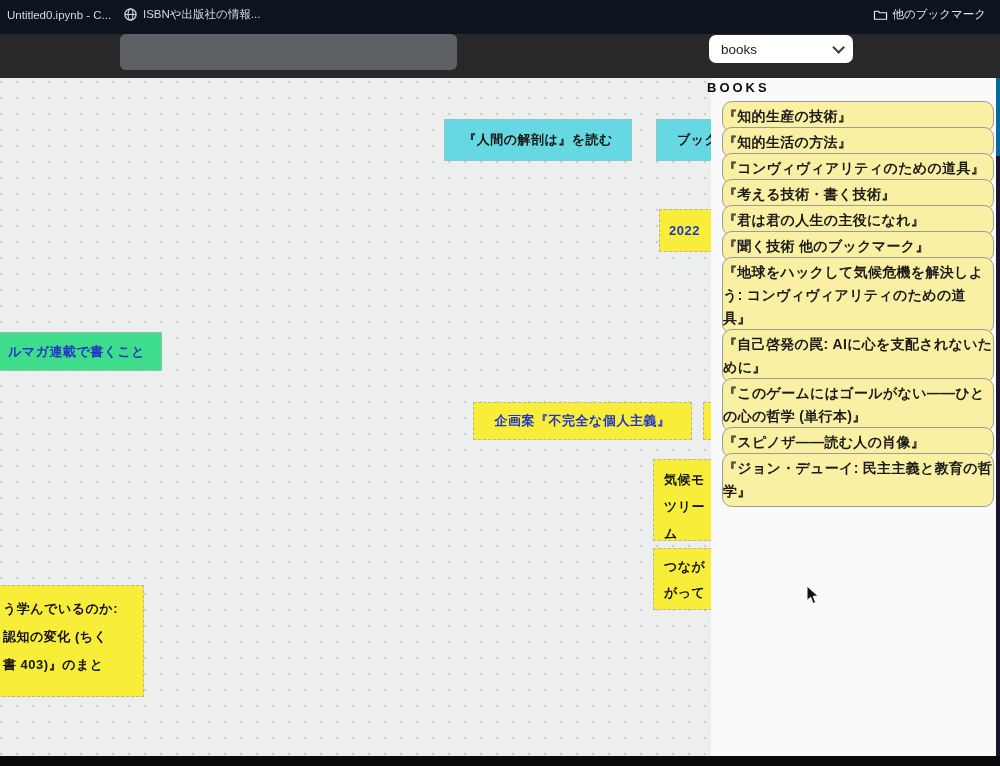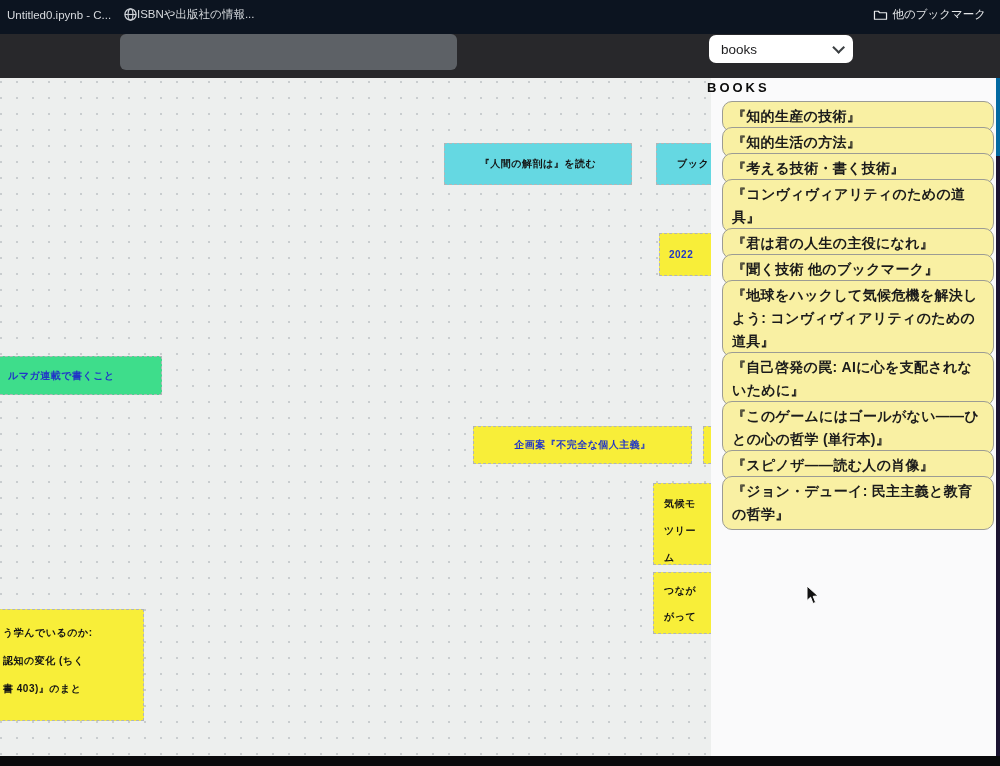--- a/index.html
+++ b/index.html
@@ -2,50 +2,50 @@
 <html><head>
 <meta charset="utf-8">
 <style>
   * { margin:0; padding:0; box-sizing:border-box; }
   html,body { width:1000px; height:766px; overflow:hidden; font-family:"Liberation Sans", sans-serif; }
   .stage { position:relative; width:1000px; height:766px; background:#0369a1; }
 
   
   .topbar { position:absolute; left:0; top:0; width:1000px; height:34px; background:#0c1420; display:flex; align-items:center; }
   .tab1 { position:absolute; left:7px; top:9px; color:#d7dade; font-size:11.5px; }
-  .tab2 { position:absolute; left:124px; top:7px; display:flex; align-items:center; color:#d7dade; font-size:11.5px; }
+  .tab2 { position:absolute; left:124px; top:7px; display:flex; align-items:center; gap:6px; color:#d7dade; font-size:11.5px; }
   .bookmarks { position:absolute; right:14px; top:7px; display:flex; align-items:center; gap:4px; color:#e8eaec; font-size:11.5px; }
   .icon-svg { display:block; }
 
   
   .toolbar { position:absolute; left:0; top:34px; width:1000px; height:44px; background:#28282b; }
   .graybox { position:absolute; left:120px; top:0px; width:337px; height:36px; background:#5d6166; border-radius:6px; }
   .select { position:absolute; left:709px; top:1px; width:144px; height:28px; background:#ffffff; border-radius:7px; display:flex; align-items:center; padding:0 12px; }
   .select .val { font-size:13.5px; color:#1c1c1e; }
   .select .chev { margin-left:auto; width:9px; height:9px; border-right:2px solid #3c4043; border-bottom:2px solid #3c4043; transform:rotate(45deg) translateY(-3px); }
 
   
   .content { position:absolute; left:0; top:78px; width:1000px; height:678px; }
   .canvas { position:absolute; left:0; top:0; width:711px; height:678px; overflow:hidden; background:#edefee;
             background-image:radial-gradient(#c9cdcf 1.1px, transparent 1.1px); background-size:16px 16px; background-position:9px 12px; }
 
-  .note { position:absolute; border:1px dashed #b2b5b7; font-weight:700; font-size:10px; color:#141414;
-          display:flex; align-items:center; white-space:pre-line; letter-spacing:0.5px;margin-top:24px; }
+  .note { position:absolute; border:1px dashed #b2b5b7; font-weight:700; font-size:13px; color:#141414;
+          display:flex; align-items:center; white-space:pre-line; letter-spacing:0.5px; }
   .bg-yellow { background:#f8ee39; }
   .bg-cyan   { background:#65d8e2; }
   .bg-green  { background:#3edd8b; }
   .t-blue    { color:#2136c7; }
   .center    { justify-content:center; }
   .top-align { align-items:flex-start; }
 
   
   .sidebar { position:absolute; left:711px; top:0; width:285px; height:678px; background:#fafafb; }
   .books-title { position:absolute; left:-4px; top:2px; font-size:13px; font-weight:800; letter-spacing:3px; color:#0c0c0c; }
   .book-list { position:absolute; left:11px; top:23px; width:272px; }
-  .book-card { background:#f9f0a3; border:1px solid #9c9c94; border-radius:10px; padding:3px 9px;
+  .book-card { background:#f9f0a3; border:1px solid #9c9c94; border-radius:10px; padding:3px 0;
                font-size:14px; line-height:23px; font-weight:600; color:#1b1b1b; letter-spacing:0.3px; }
   .book-card + .book-card { margin-top:-5px; }
 
   .edge-strip { position:absolute; left:996px; top:78px; width:4px; height:688px; background:#1b1330; }
   .bottombar { position:absolute; left:0; top:756px; width:1000px; height:10px; background:#0a0a0c; }
 
   .cursor { position:absolute; left:806px; top:585px; width:14px; height:20px; z-index:50; }
 </style>
 </head>
 <body>
@@ -95,22 +95,22 @@
       <div class="note bg-yellow top-align" style="left:-62px; top:507px; width:206px; height:112px; padding:9px 0 0 64px; line-height:28px;">う学んでいるのか:
 認知の変化 (ちく
 書 403)』のまと</div>
     </div>
 
     <div class="sidebar">
       <div class="books-title">BOOKS</div>
       <div class="book-list">
         <div class="book-card">『知的生産の技術』</div>
         <div class="book-card">『知的生活の方法』</div>
+        <div class="book-card">『コンヴィヴィアリティのための道具』</div>
         <div class="book-card">『考える技術・書く技術』</div>
-        <div class="book-card">『コンヴィヴィアリティのための道具』</div>
         <div class="book-card">『君は君の人生の主役になれ』</div>
         <div class="book-card">『聞く技術 他のブックマーク』</div>
         <div class="book-card">『地球をハックして気候危機を解決しよう: コンヴィヴィアリティのための道具』</div>
         <div class="book-card">『自己啓発の罠: AIに心を支配されないために』</div>
         <div class="book-card">『このゲームにはゴールがない——ひとの心の哲学 (単行本)』</div>
         <div class="book-card">『スピノザ——読む人の肖像』</div>
         <div class="book-card">『ジョン・デューイ: 民主主義と教育の哲学』</div>
       </div>
     </div>
 

